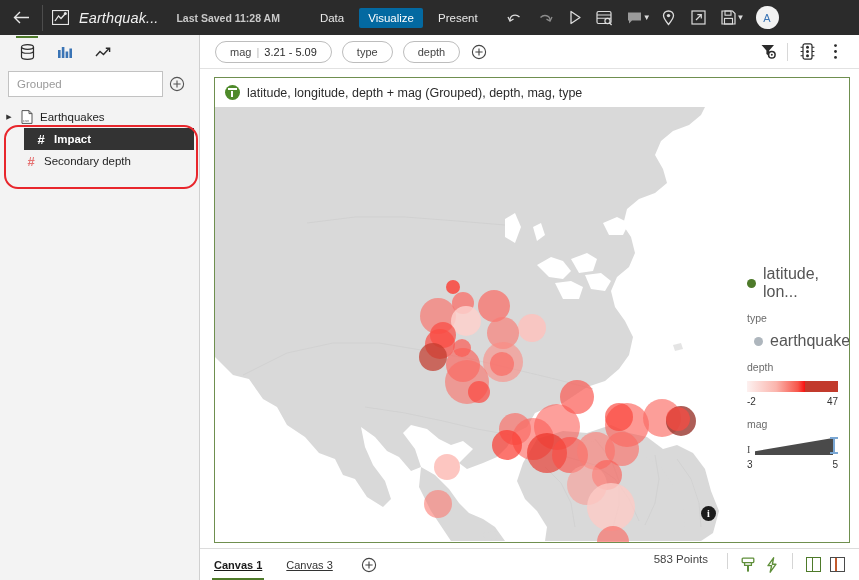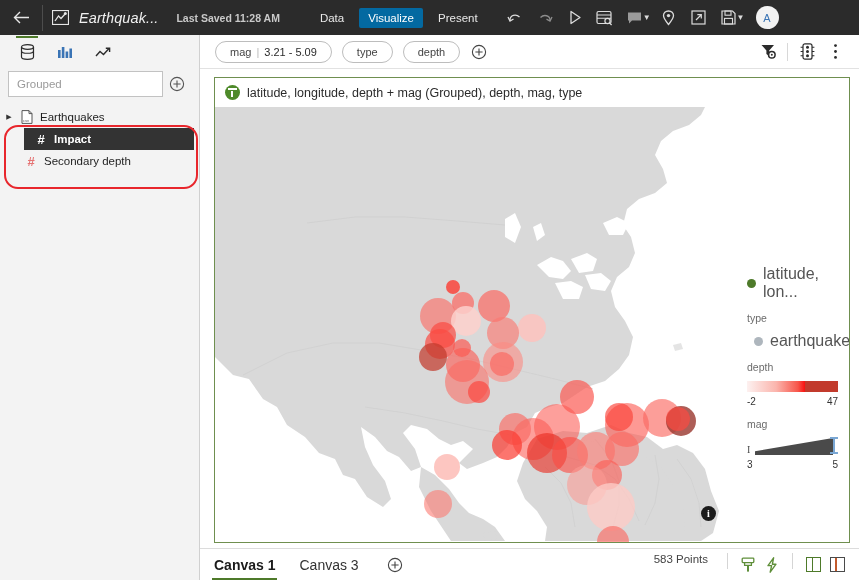--- a/index.html
+++ b/index.html
@@ -144,21 +144,21 @@
     font-size:10px; font-weight:bold; display:flex; align-items:center; justify-content:center;
     font-family:"Liberation Serif", serif;
   }
 
   
   .bottombar {
     position:absolute; left:200px; top:548px; width:659px; height:32px;
     background:#ffffff; border-top:1px solid #dcdcdc;
     display:flex; align-items:center; padding-left:14px;
   }
-  .canvtab { font-size:14px; color:#333; margin-right:24px; position:relative; height:31px; display:flex; align-items:center; }
+  .canvtab { font-size:11px; color:#333; margin-right:24px; position:relative; height:31px; display:flex; align-items:center;text-decoration:underline; }
   .canvtab.active { font-weight:bold; color:#1a1a1a; }
   .canvtab.active::after {
     content:''; position:absolute; left:-2px; right:-2px; bottom:0; height:2.5px; background:#4e7a2a;
   }
   .bb-right { margin-left:auto; display:flex; align-items:flex-start; padding-right:10px; }
   .ptcount { font-size:11.5px; color:#444; margin-right:11px; }
   .bb-vsep { width:1px; height:16px; background:#d5d5d5; margin:0 8px; }
   .bb-ic { width:24px; height:24px; display:flex; align-items:center; justify-content:center; }
   .layouticon { width:15px; height:15px; border:1.6px solid #4e7a2a; display:flex; }
   .layouticon .l { width:50%; background:#ffffff; }

